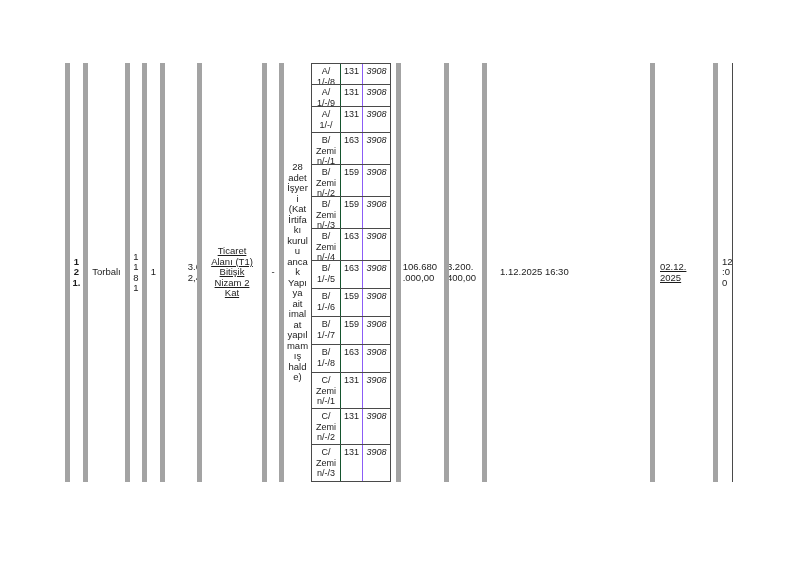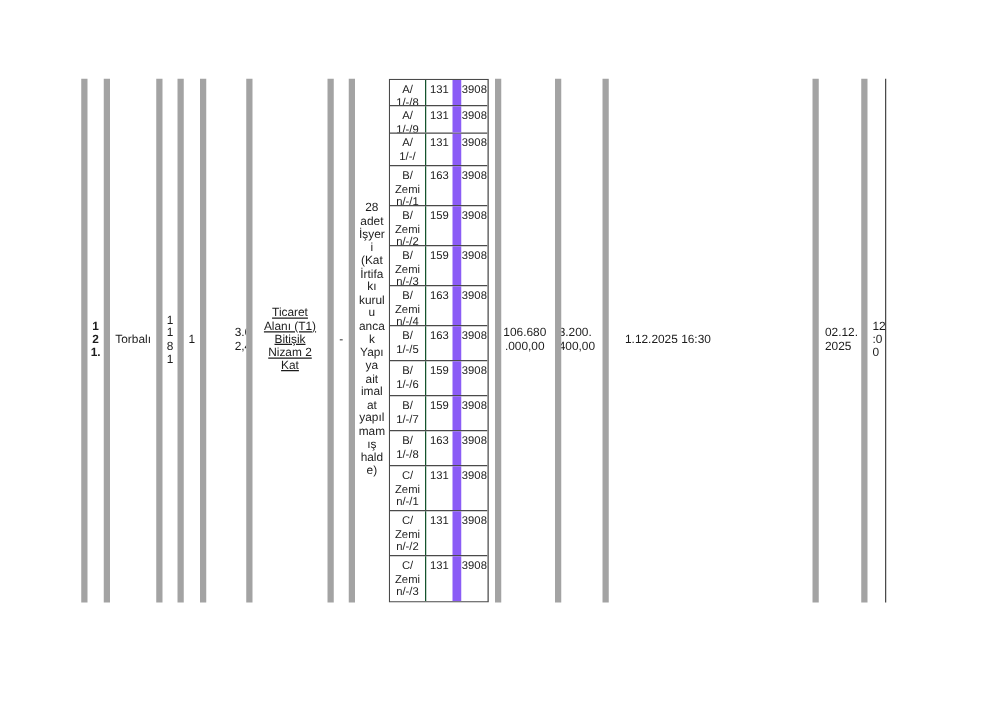--- a/index.html
+++ b/index.html
@@ -16,40 +16,40 @@
   }
   .c1{width:18px;font-weight:bold;}
   .c2{width:42px;}
   .c3{width:17px;}
   .c4{width:18px;}
   .c5{width:28px;padding-left:32px;}
   .c6{width:65px;text-decoration:underline;}
   .c7{width:17px;}
   .c8{width:32px;}
   .c9{width:85px;border-left:none;position:relative;display:block;}
-  .c10{width:48px;justify-content:flex-end;text-align:center;padding-right:7px;}
+  .c10{width:48px;justify-content:flex-end;text-align:left;padding-right:7px;}
   .c11{width:32px;justify-content:flex-end;text-align:right;padding-right:8px;}
   .c12{width:38px;justify-content:flex-end;text-align:left;padding-right:6px;}
   .c13{width:168px;justify-content:flex-start;text-align:center;padding-left:13px;}
-  .c14{width:39px;justify-content:flex-start;text-align:left;padding-left:5px;}
-  .c15{width:20px;border-right:1px solid #4a4a4a;justify-content:flex-start;text-align:left;padding-left:4px;}
+  .c14{width:39px;justify-content:flex-start;text-align:left;padding-left:5px;text-decoration:underline;}
+  .c15{width:20px;border-right:1px solid #4a4a4a;justify-content:flex-start;text-align:left;padding-left:4px;margin-left:24px;}
   .units{
     position:absolute;left:0;top:0;width:80px;height:419px;
     box-sizing:border-box;border:1px solid #4a4a4a;
     display:flex;flex-direction:column;overflow:hidden;background:#fff;
   }
   .urow{display:flex;box-sizing:border-box;border-bottom:1px solid #4a4a4a;flex:0 0 auto;}
   .urow:last-child{border-bottom:none;}
   .ucell{
     box-sizing:border-box;overflow:hidden;padding-top:2px;
     font-size:9px;line-height:10.5px;text-align:center;white-space:pre-line;
   }
   .u1{width:28px;}
   .u2{width:22px;border-left:1px solid #14532d;}
-  .u3{width:28px;border-left:7px solid #8b5cf6;}
+  .u3{width:28px;border-left:1px solid #8b5cf6;font-style:italic;}
 </style>
 </head>
 <body>
 
 <div class="stage">
   <div class="trow">
     <div class="c c1">1
 2
 1.</div>
     <div class="c c2">Torbalı</div>

